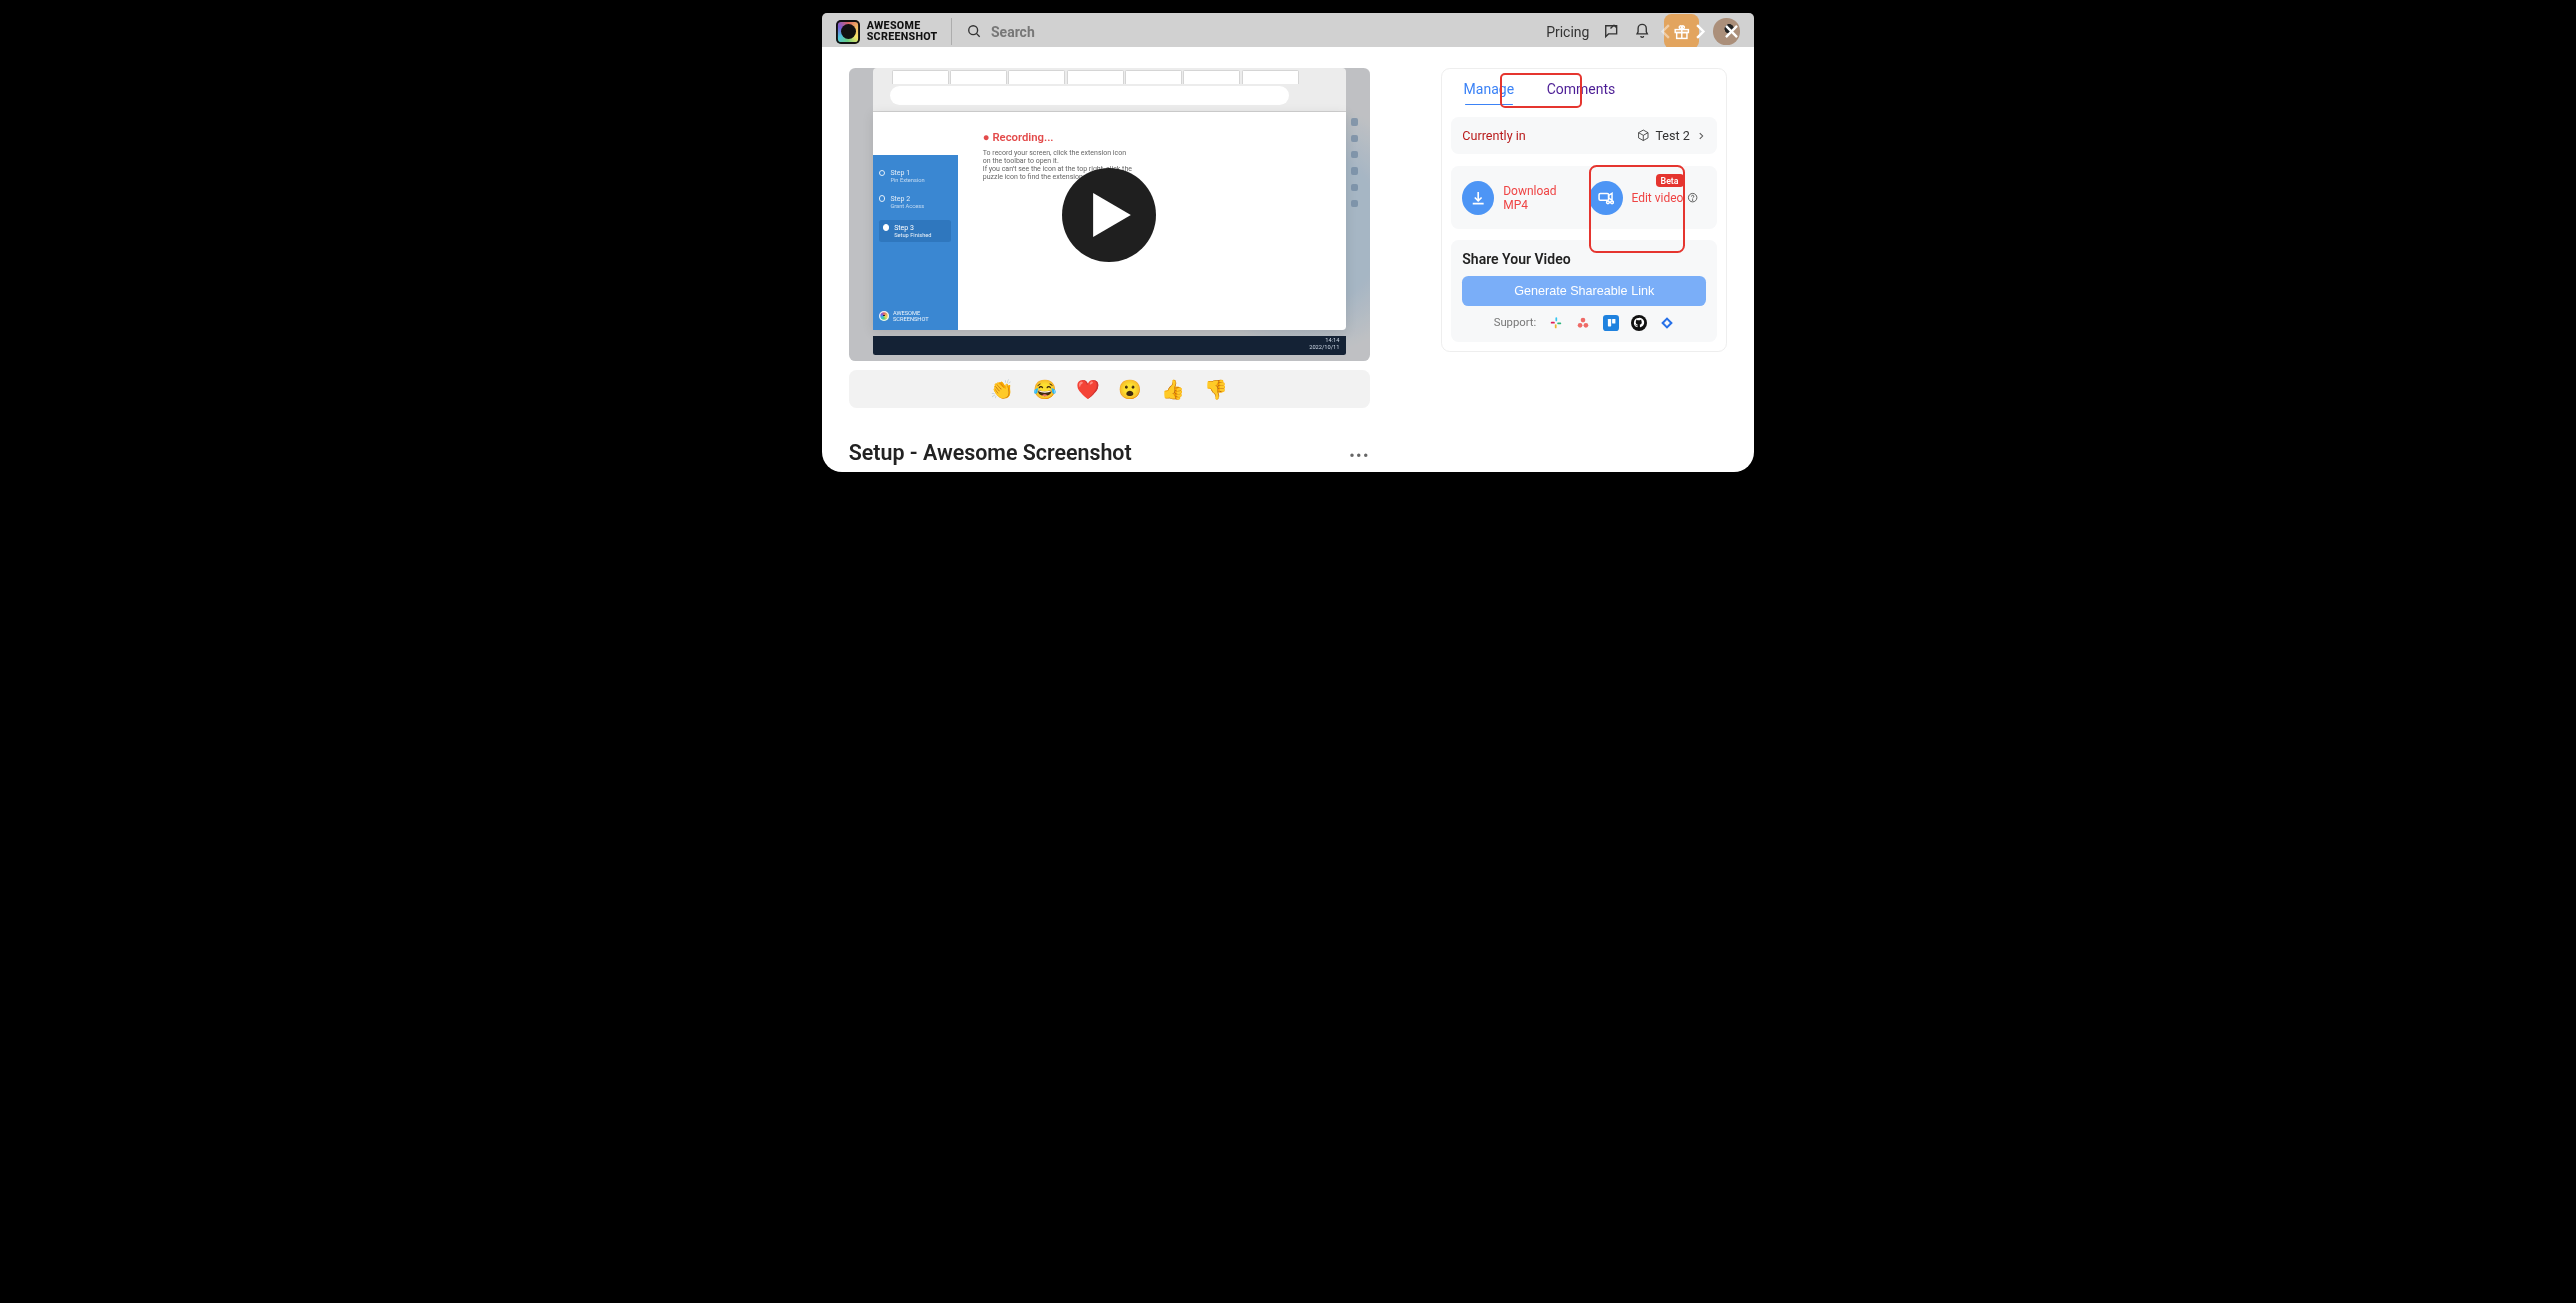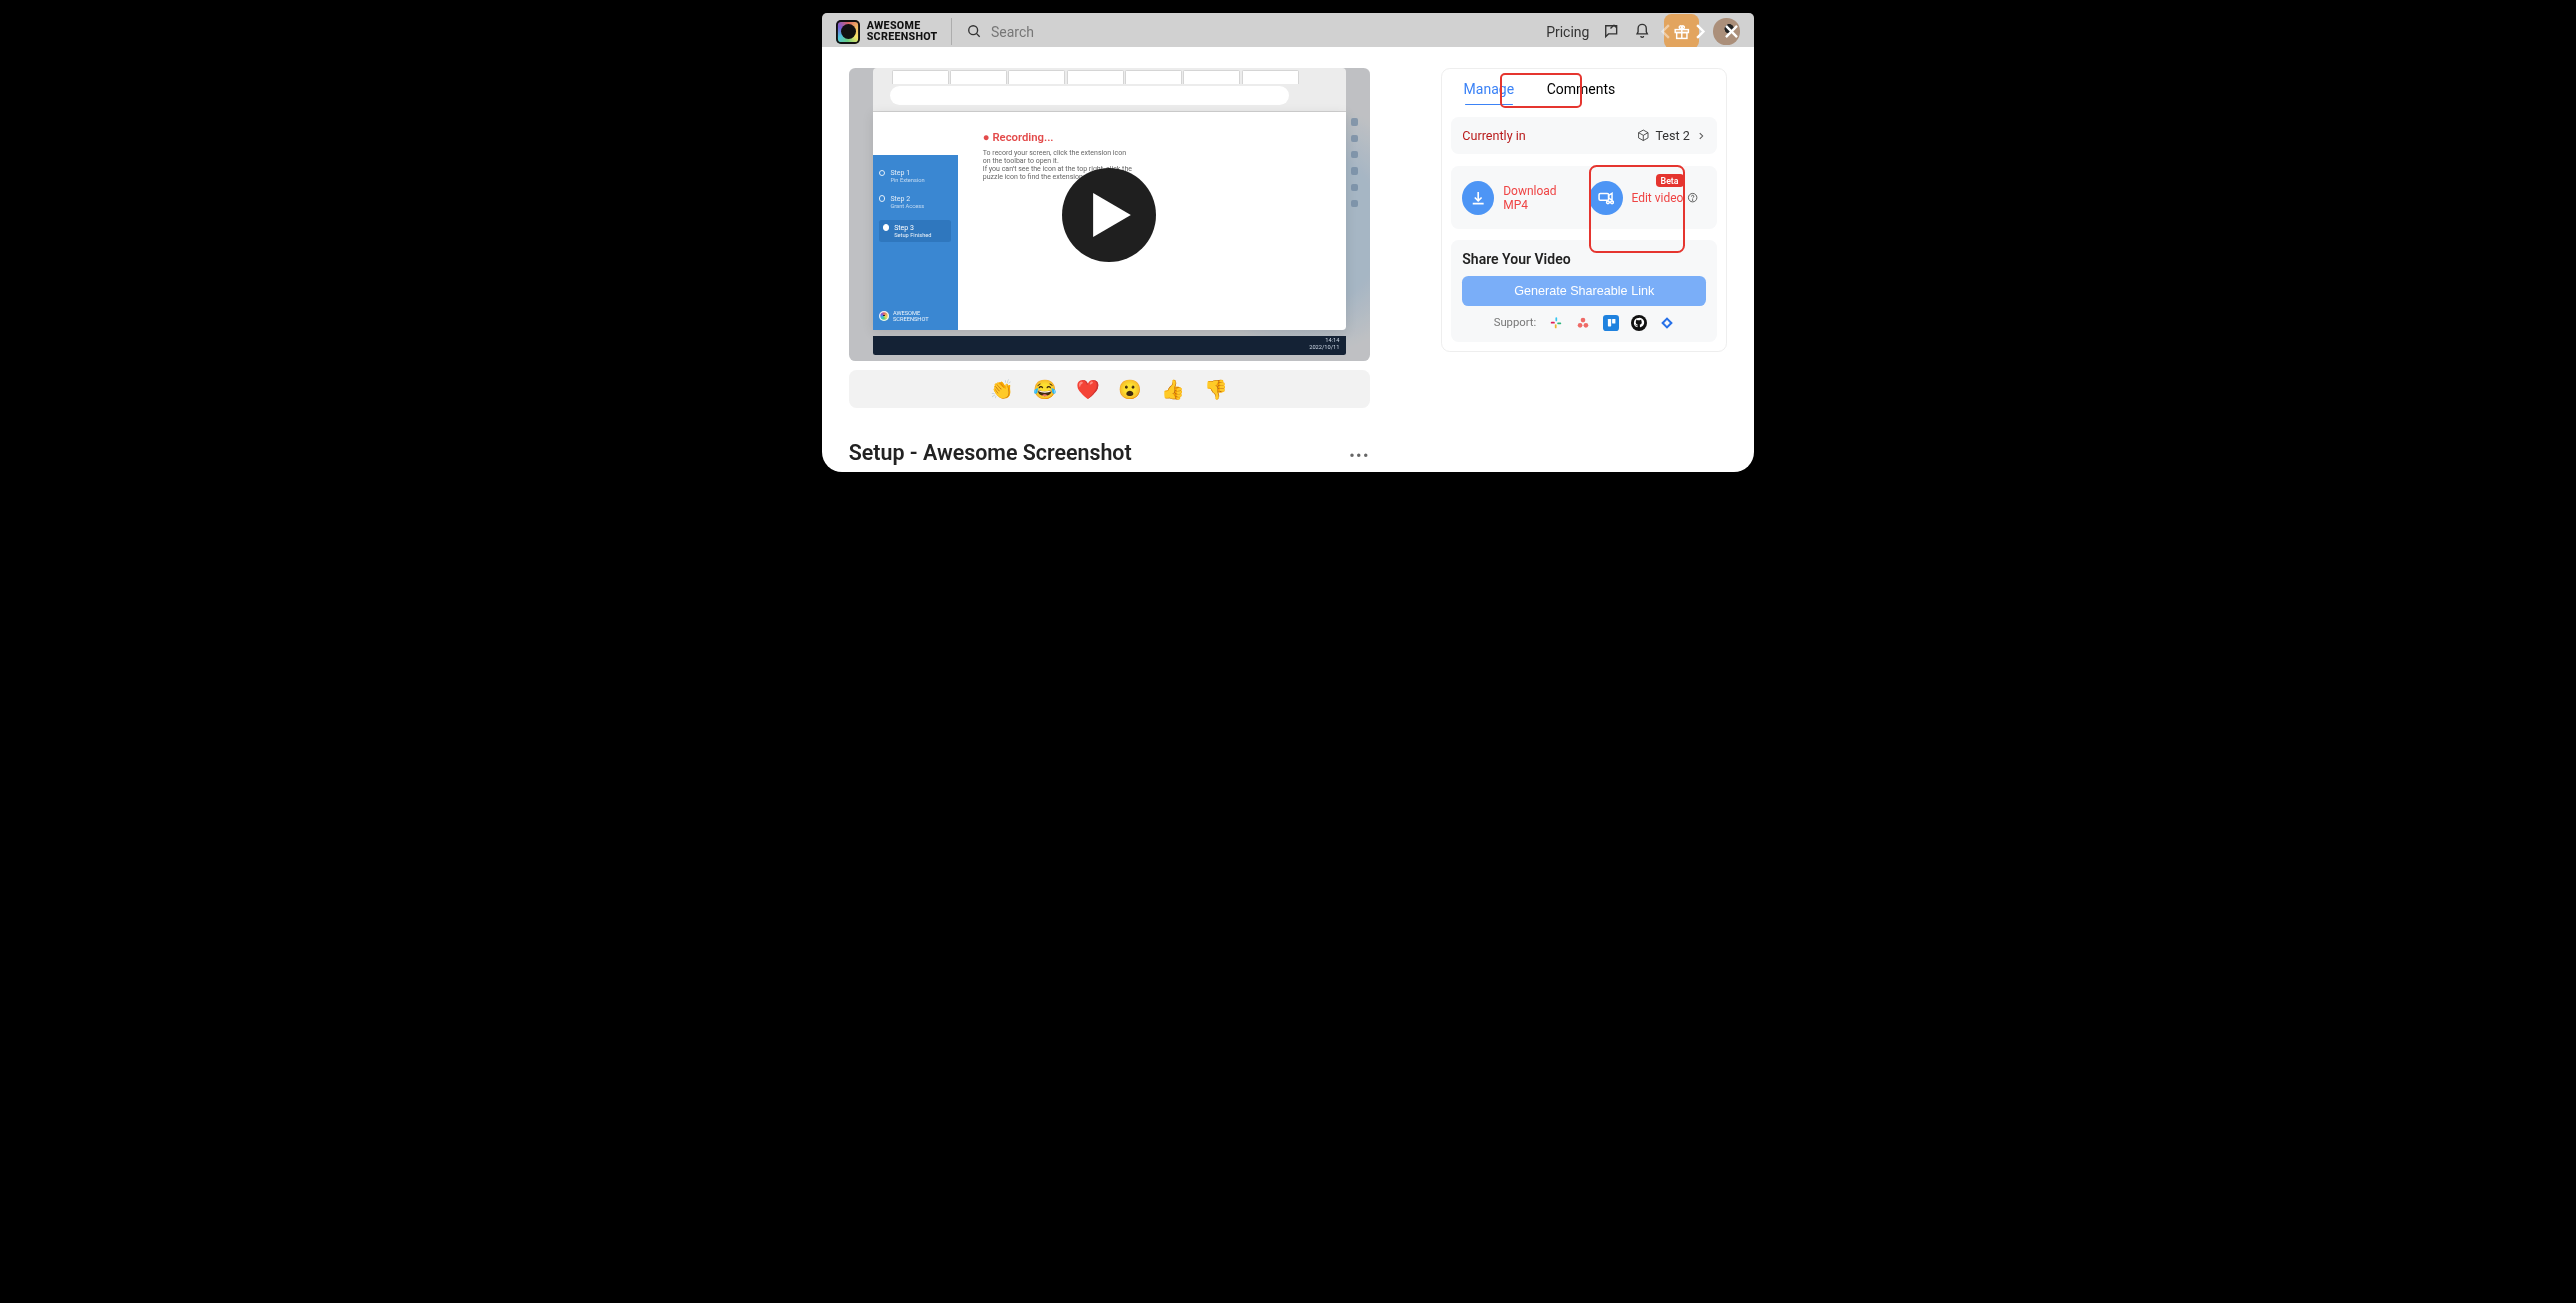--- a/index.html
+++ b/index.html
@@ -44,21 +44,21 @@
   background:
     conic-gradient(#f05a5e 0deg, #ffb84e 60deg, #ffe64d 120deg, #5bd56f 180deg, #38c9e6 240deg, #7d58f2 300deg, #f05a5e 360deg);
   box-shadow: inset 0 0 0 1.9px #111;
 }
 .brand-icon::after {
   content:""; position:absolute; inset:4.4px; border-radius:50%; background:#111;
 }
 .brand-text { font-weight: 800; font-size: 10.7px; color:#111; line-height:0.95; letter-spacing:0.3px; }
 .vdiv { width:0.6px; height:26.4px; background:#d4d4d4; margin:0 3.8px; }
 .search { display:flex; align-items:center; gap:8.8px; color:#777; position: relative; z-index:1; }
-.search span { font-size:14px; }
+.search span { font-size:14px;font-weight:bold; }
 .spacer { flex: 1; }
 .topbar-right { display:flex; align-items:center; gap:14px; position:relative; z-index:1; }
 .nprice { font-size:14px; color:#333; }
 .topicon { width:16.4px; height:16.4px; color:#333; }
 .gift-pill {
   display:flex; align-items:center; justify-content:center;
   width:35px; height:35px; border-radius:7.5px; background:#f0a24a;
 }
 .avatar { width:26.4px; height:26.4px; border-radius:50%; background:#b18e74; background-image:radial-gradient(circle at 60% 40%, #222 4.4px, transparent 5px); }
 
@@ -126,21 +126,21 @@
   display:flex; align-items:center; justify-content:center; gap:19px; font-size:19px;}
 
 
 .title-row{ margin-top:32px; width:521px; display:flex; align-items:flex-end; justify-content:space-between;}
 .page-title{ font-size:21.4px; font-weight:600; color:#222; }
 .kebab{ font-size:16.4px; color:#666; letter-spacing:1.3px; }
 
 
 .panel{ border:0.6px solid #eee; border-radius:8.8px; padding:0; overflow:hidden;}
 .tabs{ display:flex; gap:25px; padding:11.3px 17.6px 0; }
-.tab-btn{ font-size:14px; padding:0 3.8px 8.8px; color:#000000; position:relative;}
+.tab-btn{ font-size:14px; padding:0 3.8px 8.8px; color:#4c1d95; position:relative;}
 .tab-btn.active{ color:#3b82f6;}
 .tab-btn.active::after{content:"";position:absolute;left:5px;right:5px;bottom:0;height:1.9px;background:#3b82f6;border-radius:1.3px;}
 .hl-manage{ position:absolute; border:2.5px solid #e5352f; border-radius:5px; pointer-events:none;}
 .hl-edit  { position:absolute; border:2.5px solid #e5352f; border-radius:7.5px; pointer-events:none;}
 
 .section{ margin:11.3px 8.8px 0; background:#f7f8f9; border-radius:7.5px; padding:11.3px;}
 .row-between{display:flex;align-items:center;justify-content:space-between;}
 .currently-in{font-size:12.6px;color:#b91c1c;}
 .folder-link{display:flex;align-items:center;gap:6.3px;color:#333;font-size:12.6px;}
 

